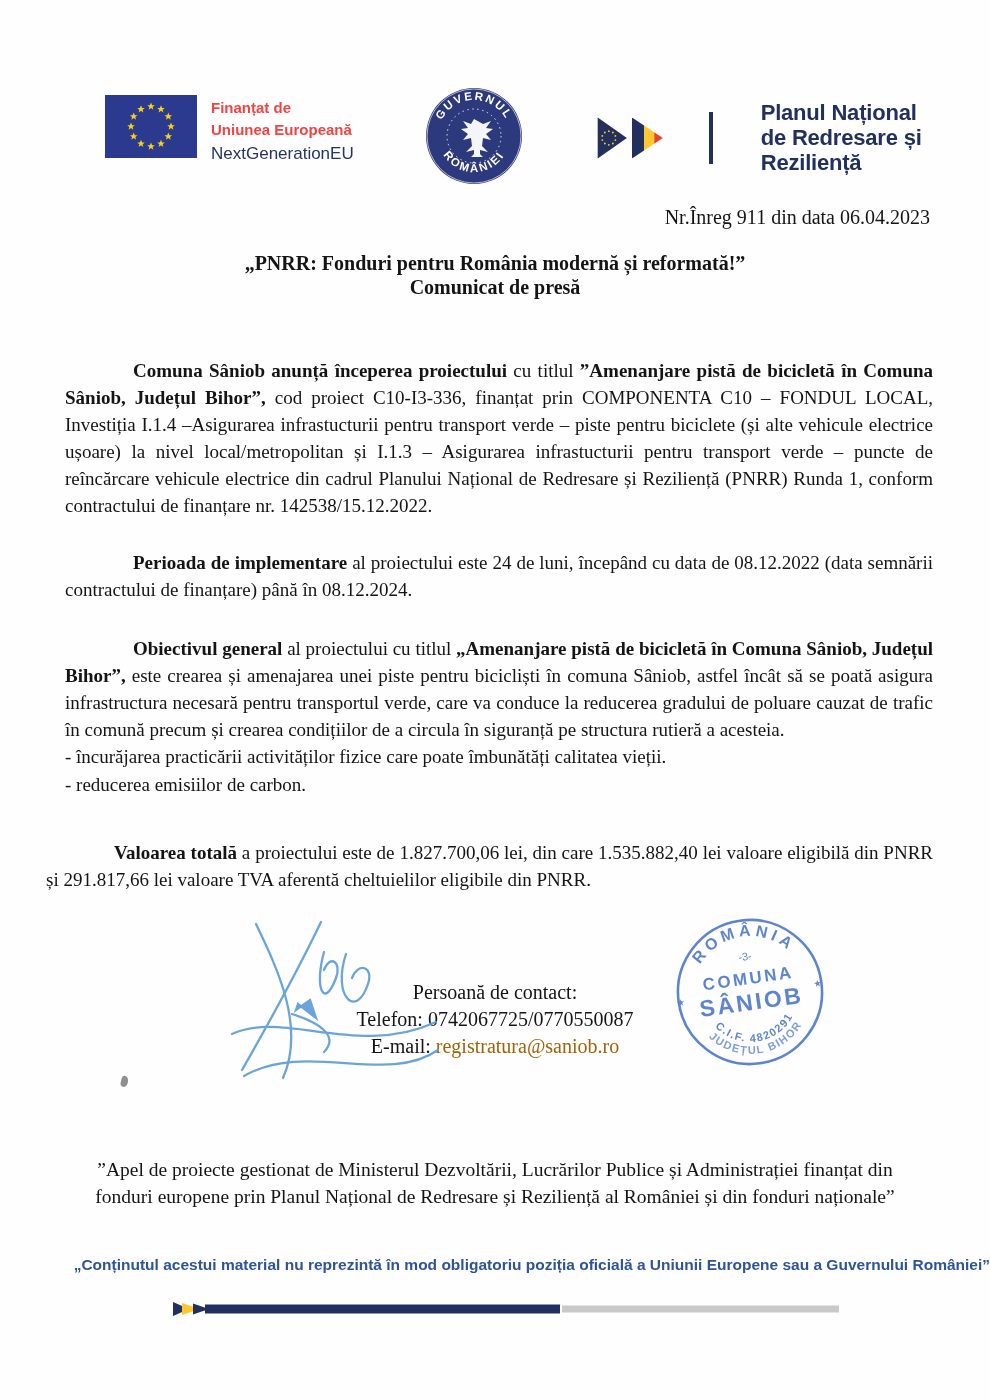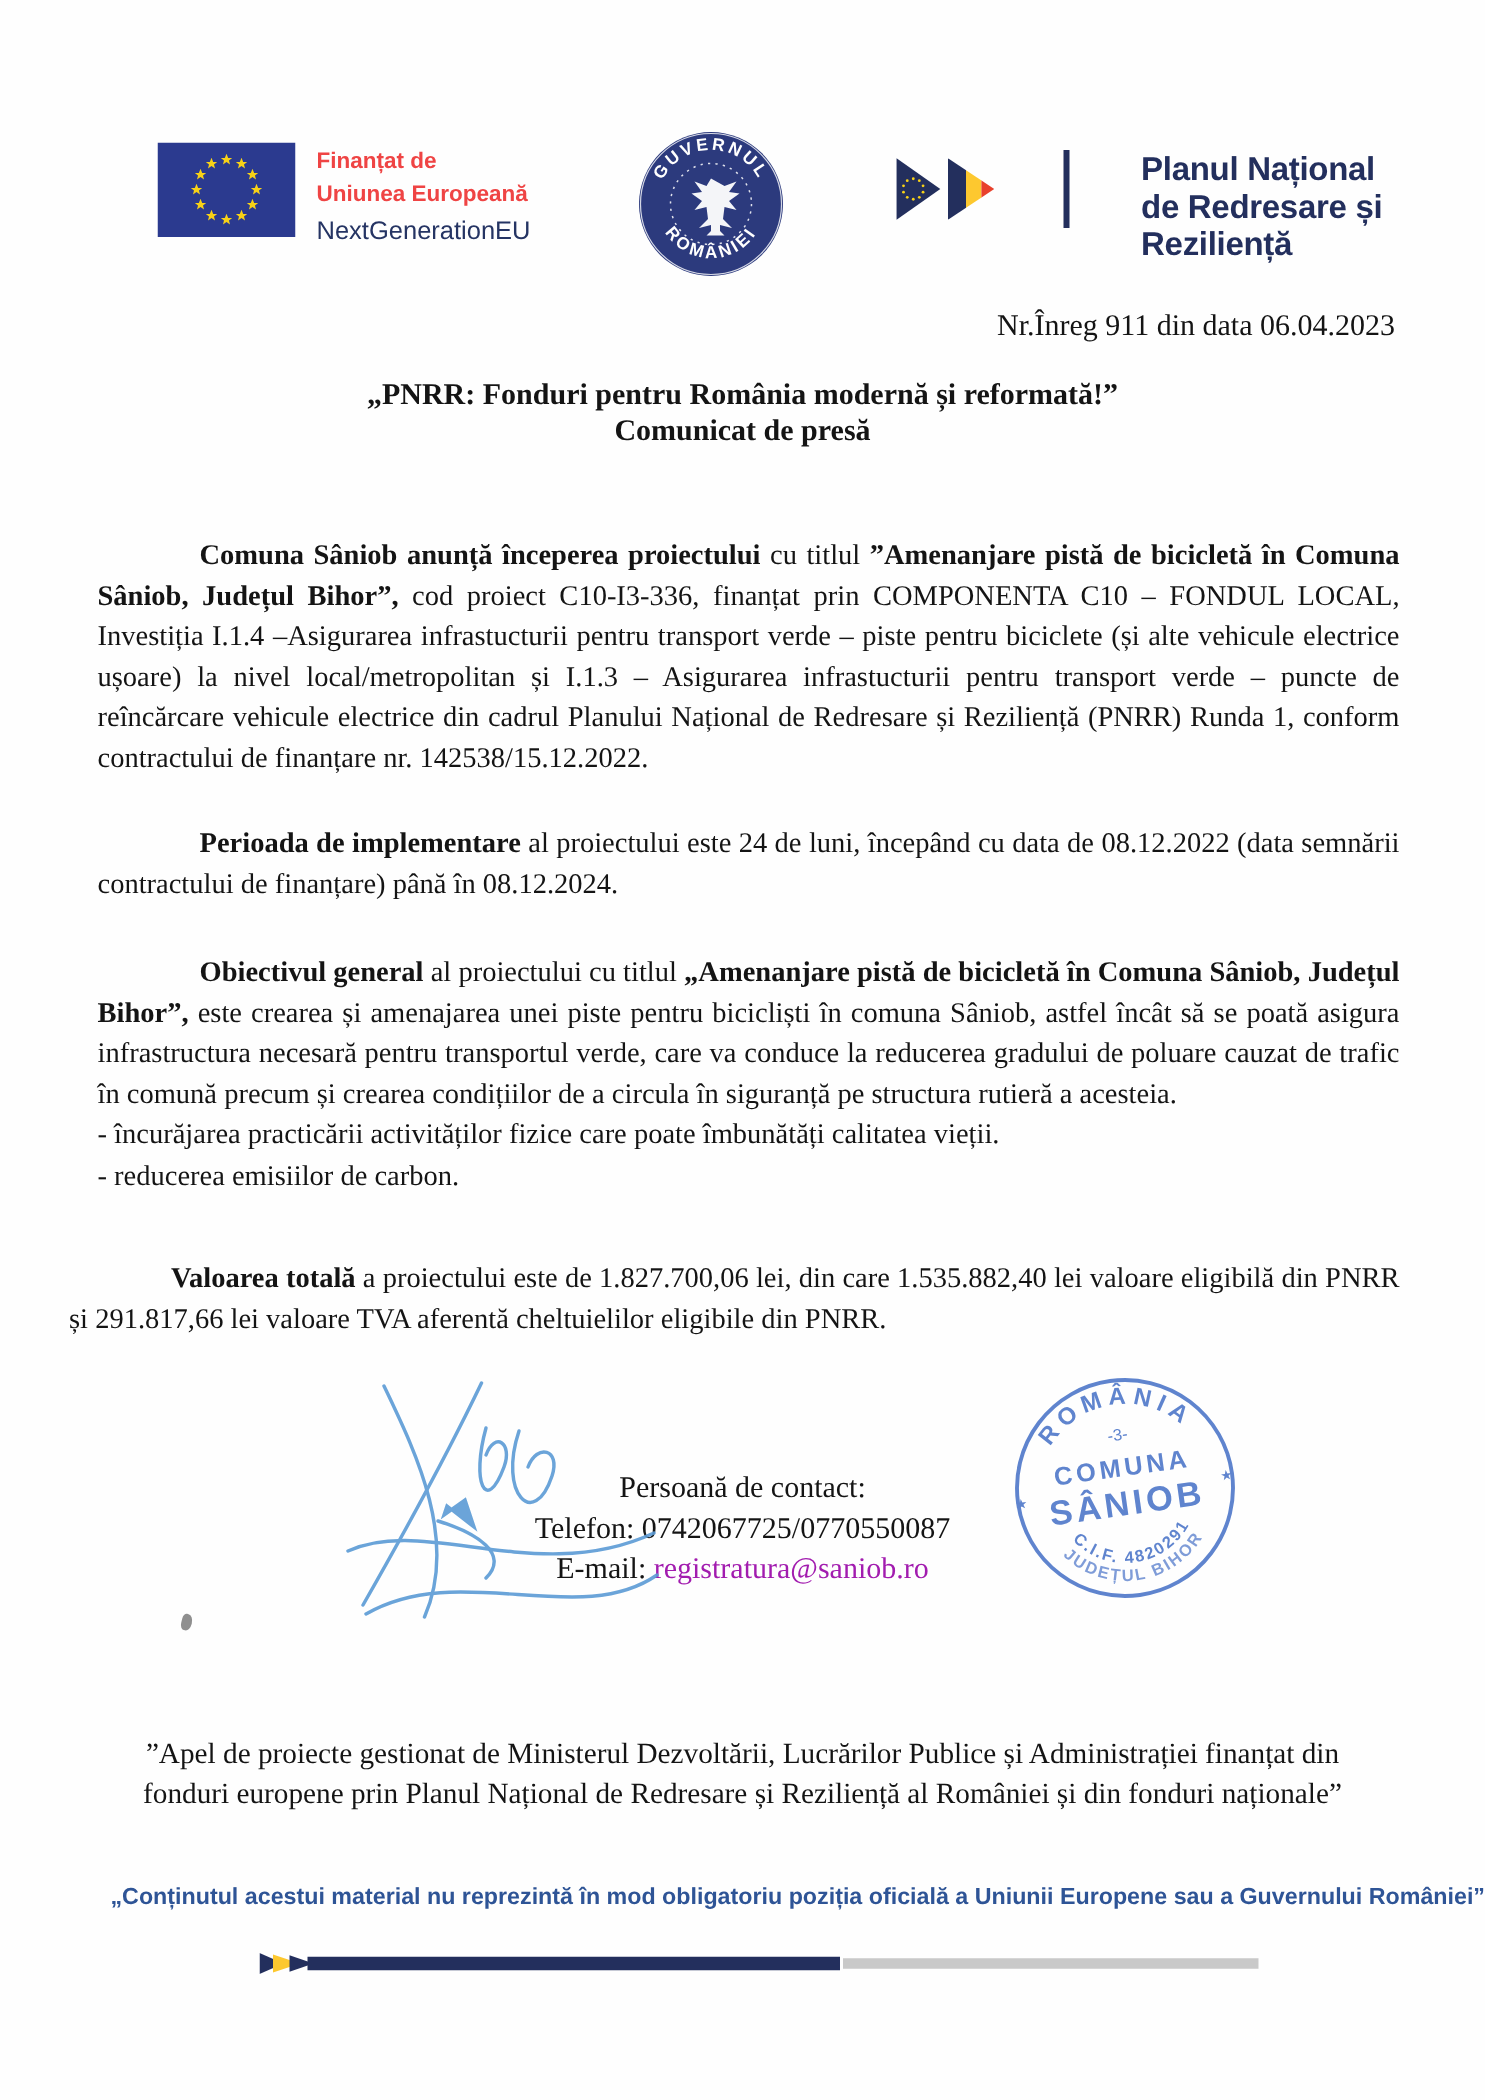--- a/index.html
+++ b/index.html
@@ -9,37 +9,37 @@
     font-family:"Liberation Serif",serif;color:#141414;
   }
   
   .header{position:relative;height:196px;}
   .eu-logo{position:absolute;left:105px;top:95px;display:flex;}
   .eu-flag{width:92px;height:63px;display:block;}
   .eu-text{margin-left:14px;font-family:"Liberation Sans",sans-serif;padding-top:2px;}
   .eu-text .l1,.eu-text .l2{font-weight:bold;color:#ef4444;font-size:15px;line-height:22px;}
   .eu-text .l3{color:#253463;font-size:17px;line-height:22px;margin-top:2px;}
   .gov-seal{position:absolute;left:424px;top:86px;width:100px;height:100px;}
-  .pnrr-logo{position:absolute;left:596px;top:100px;display:flex;gap:41px;}
+  .pnrr-logo{position:absolute;left:596px;top:100px;display:flex;align-items:center;gap:41px;}
   .pnrr-arrows{width:82px;height:52px;}
   .pnrr-bar{width:4px;height:52px;background:#232f5d;margin:0 7px 0 2px;}
   .pnrr-text{font-family:"Liberation Sans",sans-serif;font-weight:bold;color:#232f5d;
     font-size:22px;line-height:25px;letter-spacing:-0.2px;}
   
   .reg-line{margin:10px 60px 0 0;text-align:right;font-size:20px;}
   .doc-title{margin-top:22px;text-align:center;font-weight:bold;font-size:20px;line-height:24px;}
   .para{margin:0 57px 0 65px;font-size:19px;line-height:27px;text-align:justify;}
   .indent{text-indent:68px;}
   .mt-p1{margin-top:58px;}
   .mt-p2{margin-top:30px;}
   .mt-p3{margin-top:32px;}
   .mt-p4{margin-top:32px;}
   .mt-p5{margin-top:40px;margin-left:46px;}
   .bullet{margin:0 57px 0 65px;font-size:19px;line-height:28px;}
-  .link-text{color:#a21caf;}
+  .link-text{color:#a16207;}
   
   .contact{margin-top:86px;text-align:center;font-size:20px;line-height:27px;}
   .signature{position:absolute;left:228px;top:918px;width:215px;height:168px;pointer-events:none;}
   .stamp{position:absolute;left:662px;top:898px;width:175px;height:182px;opacity:.88;}
   .ink-artifact{position:absolute;left:121px;top:1076px;width:7px;height:11px;
     background:#333;border-radius:40% 60% 55% 45%;opacity:.55;transform:rotate(14deg);}
   
   .quote{margin:96px auto 0;width:830px;text-align:center;font-size:19.5px;line-height:27px;}
   .disclaimer{margin-top:46px;text-align:right;font-family:"Liberation Sans",sans-serif;
     font-weight:bold;color:#2e5496;font-size:15.5px;}

